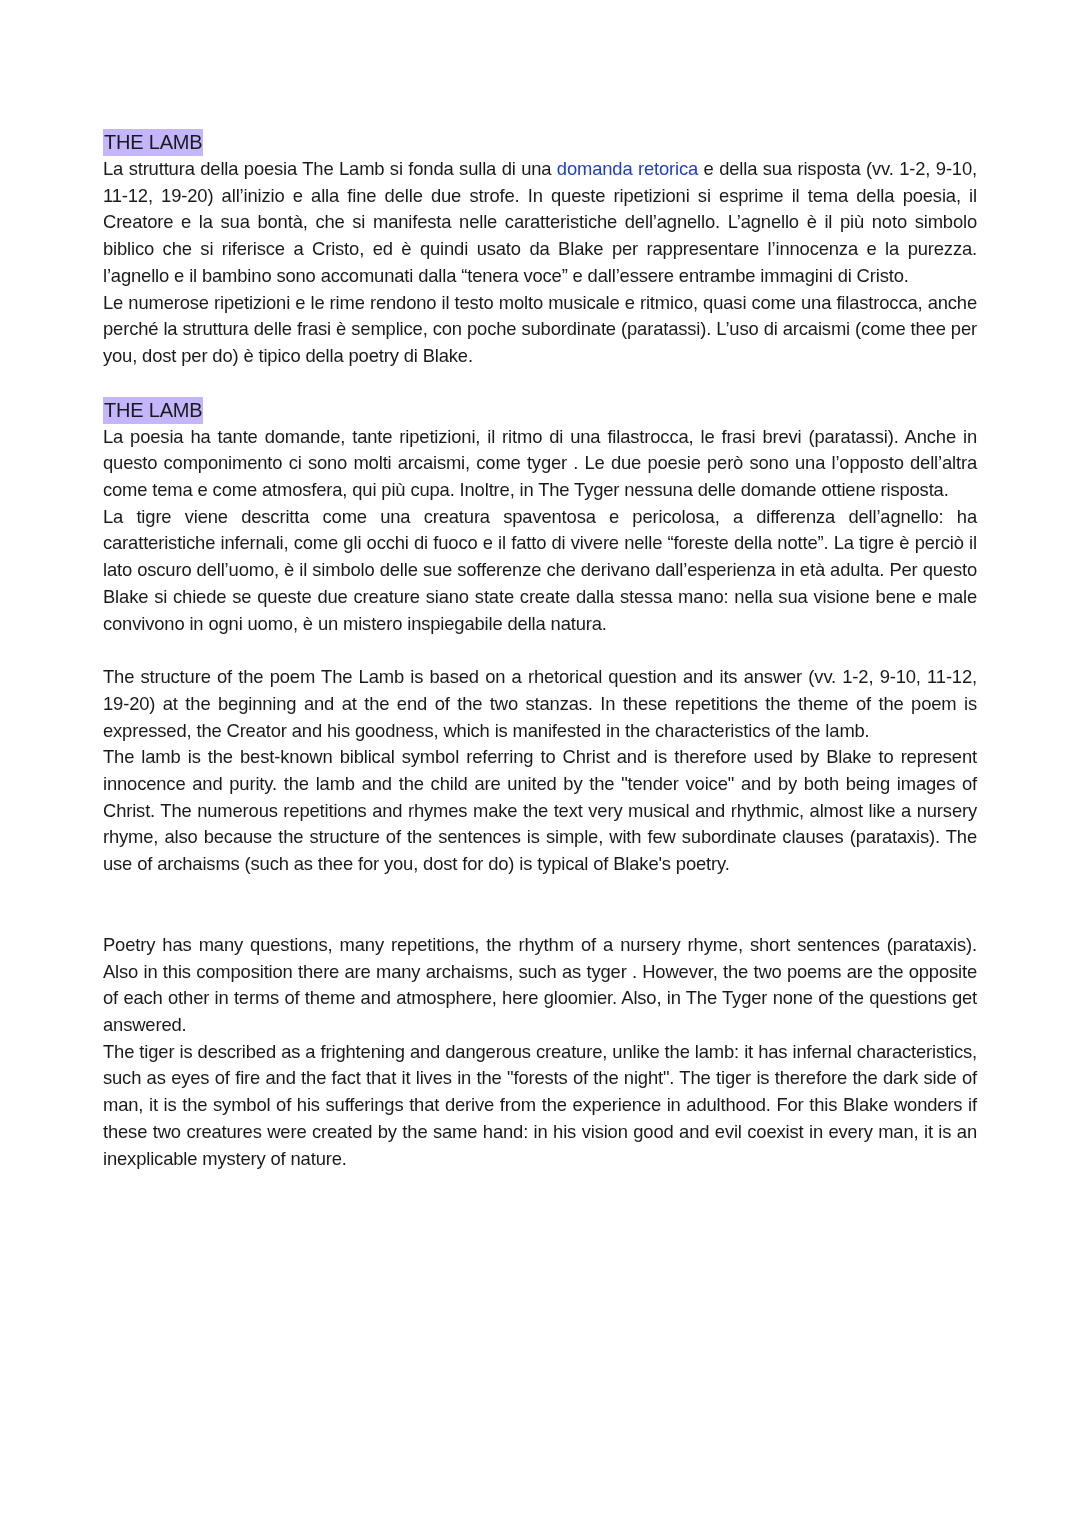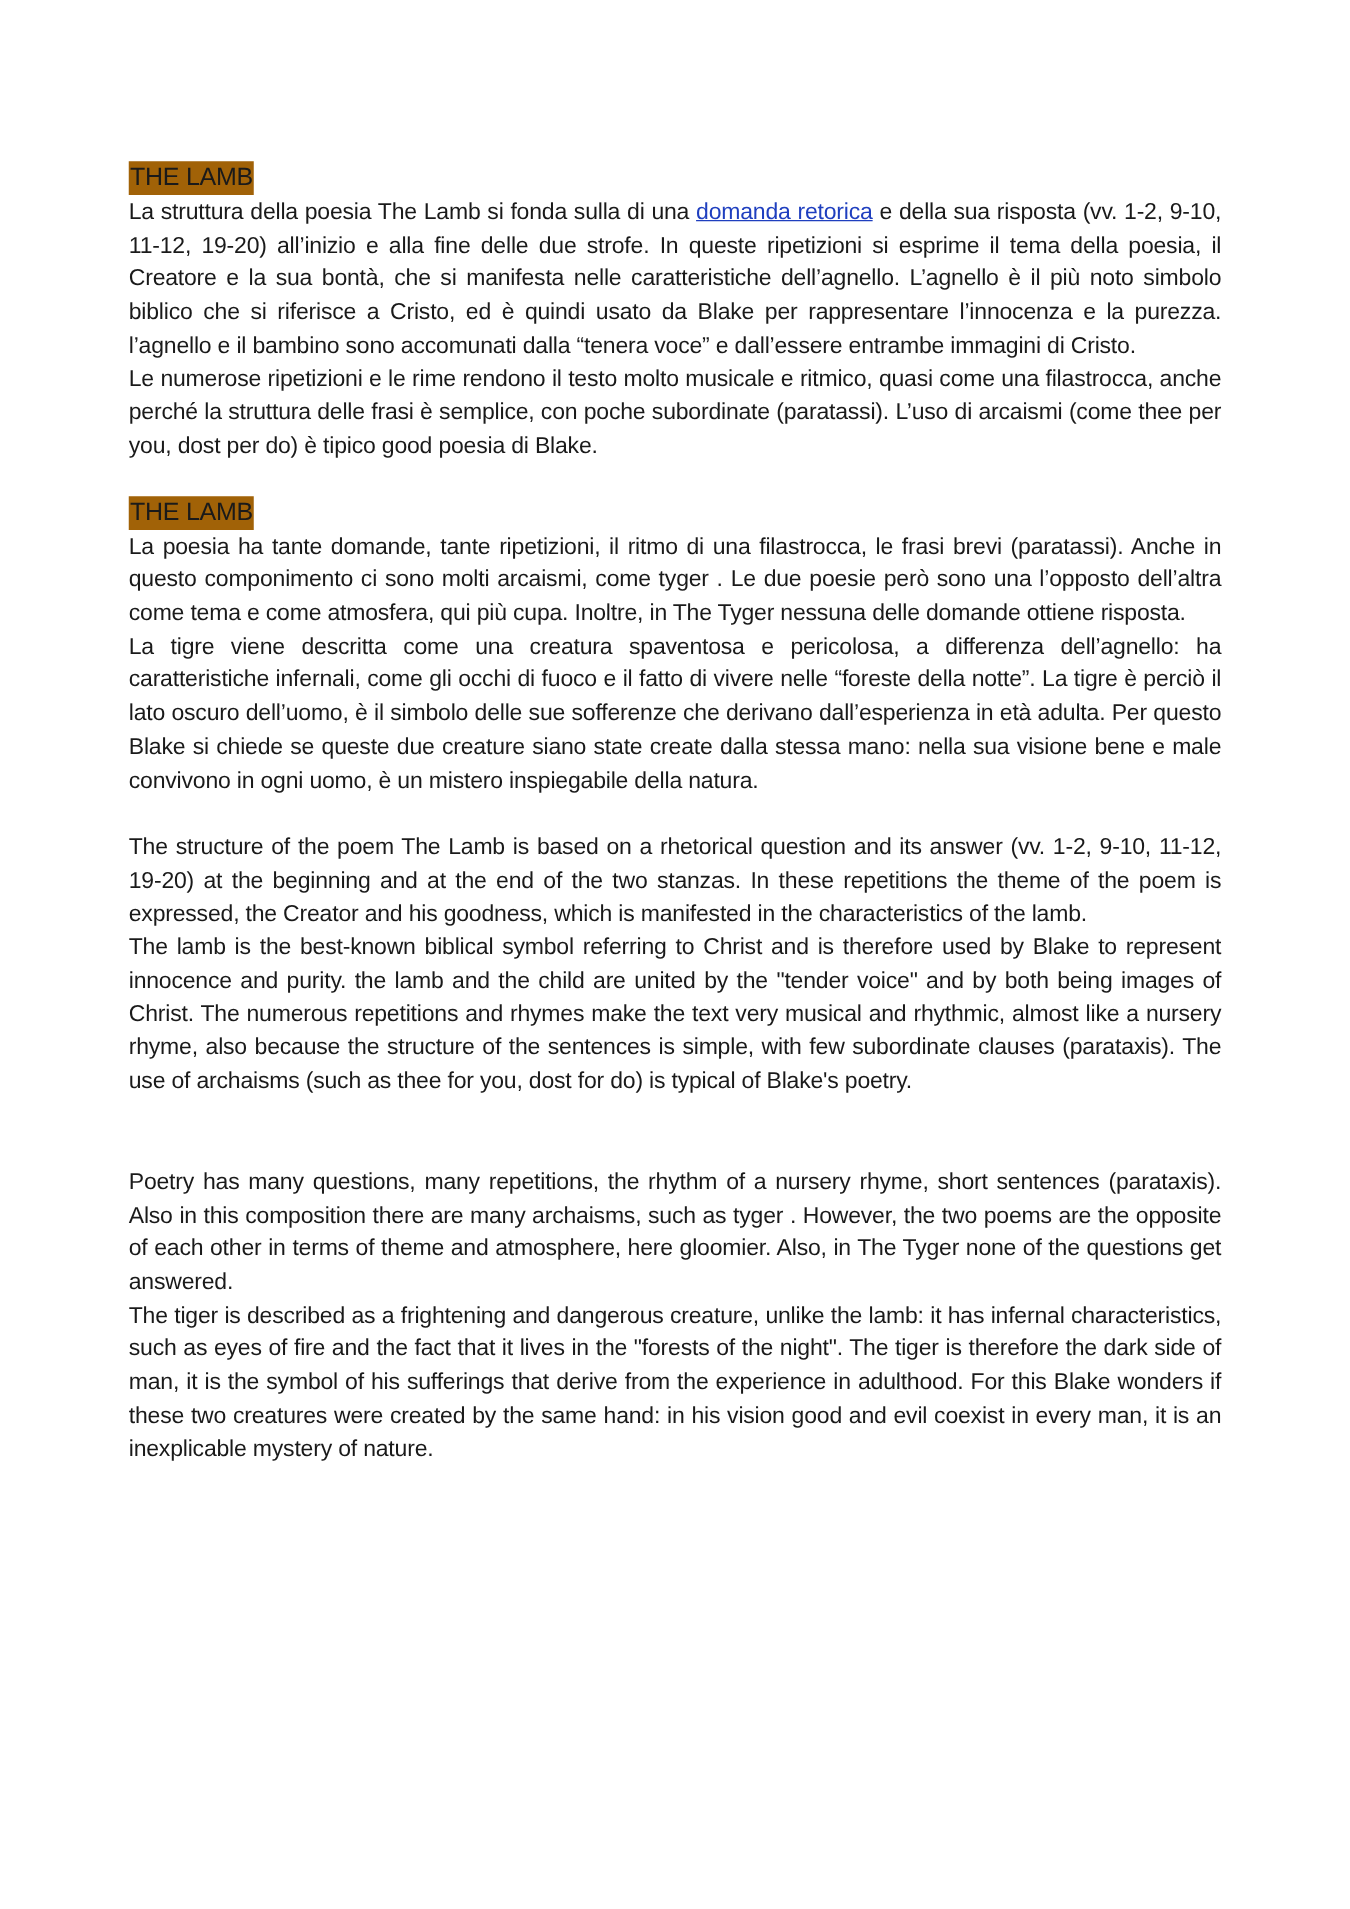--- a/index.html
+++ b/index.html
@@ -16,54 +16,53 @@
       color: #1a1a1a;
     }
     .page {
       position: absolute;
       left: 103px;
       top: 129px;
       width: 874px;
     }
     .heading {
       display: inline-block;
-      background: #a16207;
+      background: #c4b5fd;
       font-size: 20px;
       line-height: 27px;
       padding: 0 1px;
       letter-spacing: -0.2px;
       margin: 0;
     }
     .para {
       margin: 0;
       font-size: 18.4px;
       line-height: 26.7px;
       text-align: justify;
       letter-spacing: -0.15px;
     }
     .para.last-left { text-align-last: left; }
     .link {
       color: #1f3fbf;
-      text-decoration: underline;
       cursor: pointer;
     }
     .gap-1 { height: 27px; }
     .gap-2 { height: 27px; }
     .gap-3 { height: 54px; }
     .section { margin: 0; }
   </style>
 </head>
 <body>
 
 <div class="page">
 
   <section class="section">
     <div class="heading">THE LAMB</div>
     <p class="para last-left"><span>La struttura della poesia The Lamb si fonda sulla di una </span><span class="link">domanda retorica</span><span> e della sua risposta (vv. 1-2, 9-10, 11-12, 19-20) all’inizio e alla fine delle due strofe. In queste ripetizioni si esprime il tema della poesia, il Creatore e la sua bontà, che si manifesta nelle caratteristiche dell’agnello. L’agnello è il più noto simbolo biblico che si riferisce a Cristo, ed è quindi usato da Blake per rappresentare l’innocenza e la purezza. l’agnello e il bambino sono accomunati dalla “tenera voce” e dall’essere entrambe immagini di Cristo.</span></p>
-    <p class="para last-left">Le numerose ripetizioni e le rime rendono il testo molto musicale e ritmico, quasi come una filastrocca, anche perché la struttura delle frasi è semplice, con poche subordinate (paratassi). L’uso di arcaismi (come thee per you, dost per do) è tipico good poesia di Blake.</p>
+    <p class="para last-left">Le numerose ripetizioni e le rime rendono il testo molto musicale e ritmico, quasi come una filastrocca, anche perché la struttura delle frasi è semplice, con poche subordinate (paratassi). L’uso di arcaismi (come thee per you, dost per do) è tipico della poetry di Blake.</p>
   </section>
 
   <div class="gap-1"></div>
 
   <section class="section">
     <div class="heading">THE LAMB</div>
     <p class="para last-left">La poesia ha tante domande, tante ripetizioni, il ritmo di una filastrocca, le frasi brevi (paratassi). Anche in questo componimento ci sono molti arcaismi, come tyger . Le due poesie però sono una l’opposto dell’altra come tema e come atmosfera, qui più cupa. Inoltre, in The Tyger nessuna delle domande ottiene risposta.</p>
     <p class="para last-left">La tigre viene descritta come una creatura spaventosa e pericolosa, a differenza dell’agnello: ha caratteristiche infernali, come gli occhi di fuoco e il fatto di vivere nelle “foreste della notte”. La tigre è perciò il lato oscuro dell’uomo, è il simbolo delle sue sofferenze che derivano dall’esperienza in età adulta. Per questo Blake si chiede se queste due creature siano state create dalla stessa mano: nella sua visione bene e male convivono in ogni uomo, è un mistero inspiegabile della natura.</p>
   </section>
 

